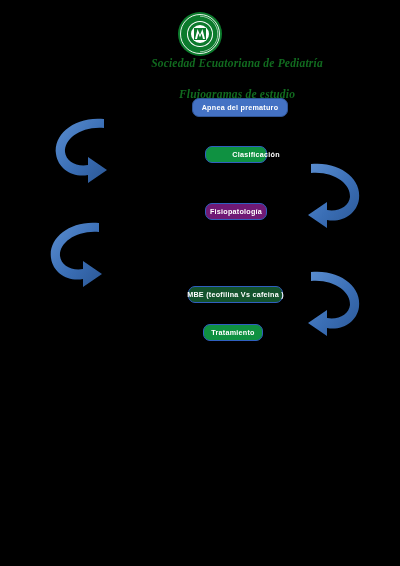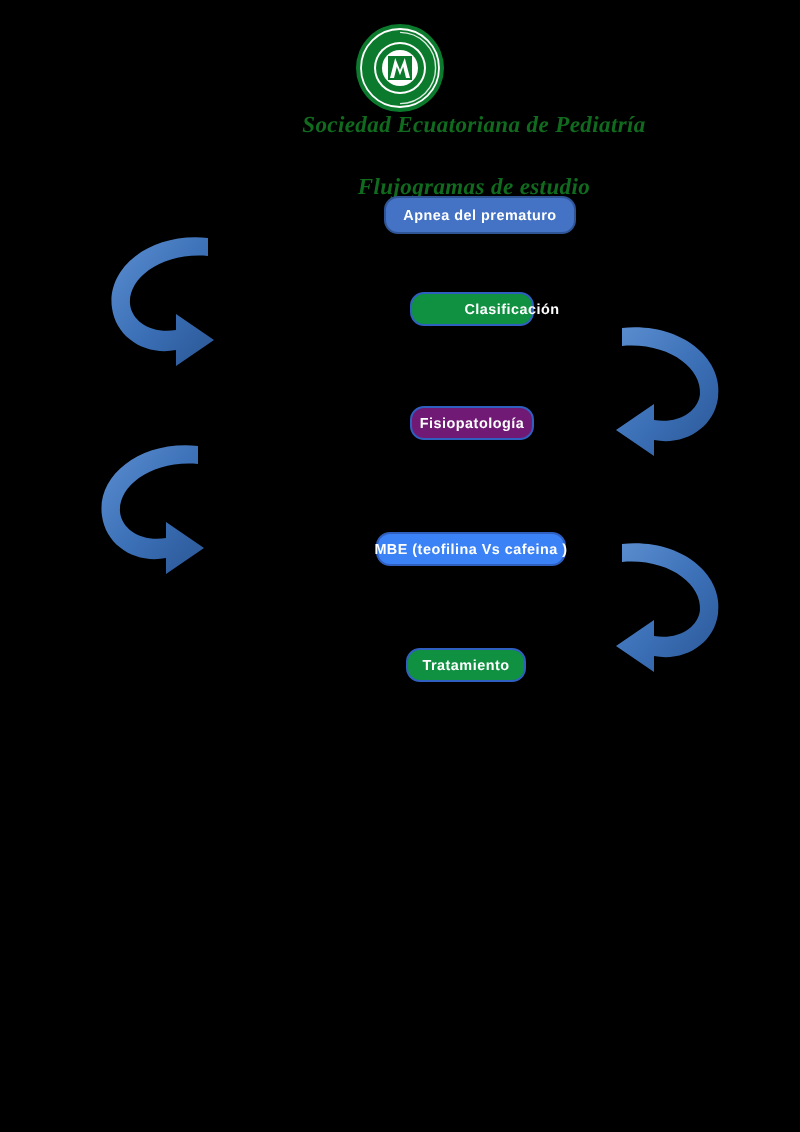--- a/index.html
+++ b/index.html
@@ -98,23 +98,23 @@
     border: 1.6px solid #2f5fbf;
     padding-left: 40px;
   }
   .node-fisiopatologia {
     left: 170px; top: 203px;
     width: 62px;  height: 17px;
     background: #701a75;
     border: 1.6px solid #2f5fbf;
   }
   .node-mbe {
-    left: 153px; top: 266px;
+    left: 153px; top: 286px;
     width: 95px;  height: 17px;
-    background: #3b82f6;
+    background: #14532d;
     border: 1.6px solid #2f5fbf;
   }
   .node-tratamiento {
     left: 168px; top: 324px;
     width: 60px;  height: 17px;
     background: #0f9141;
     border: 1.6px solid #2f5fbf;
   }
 
   

